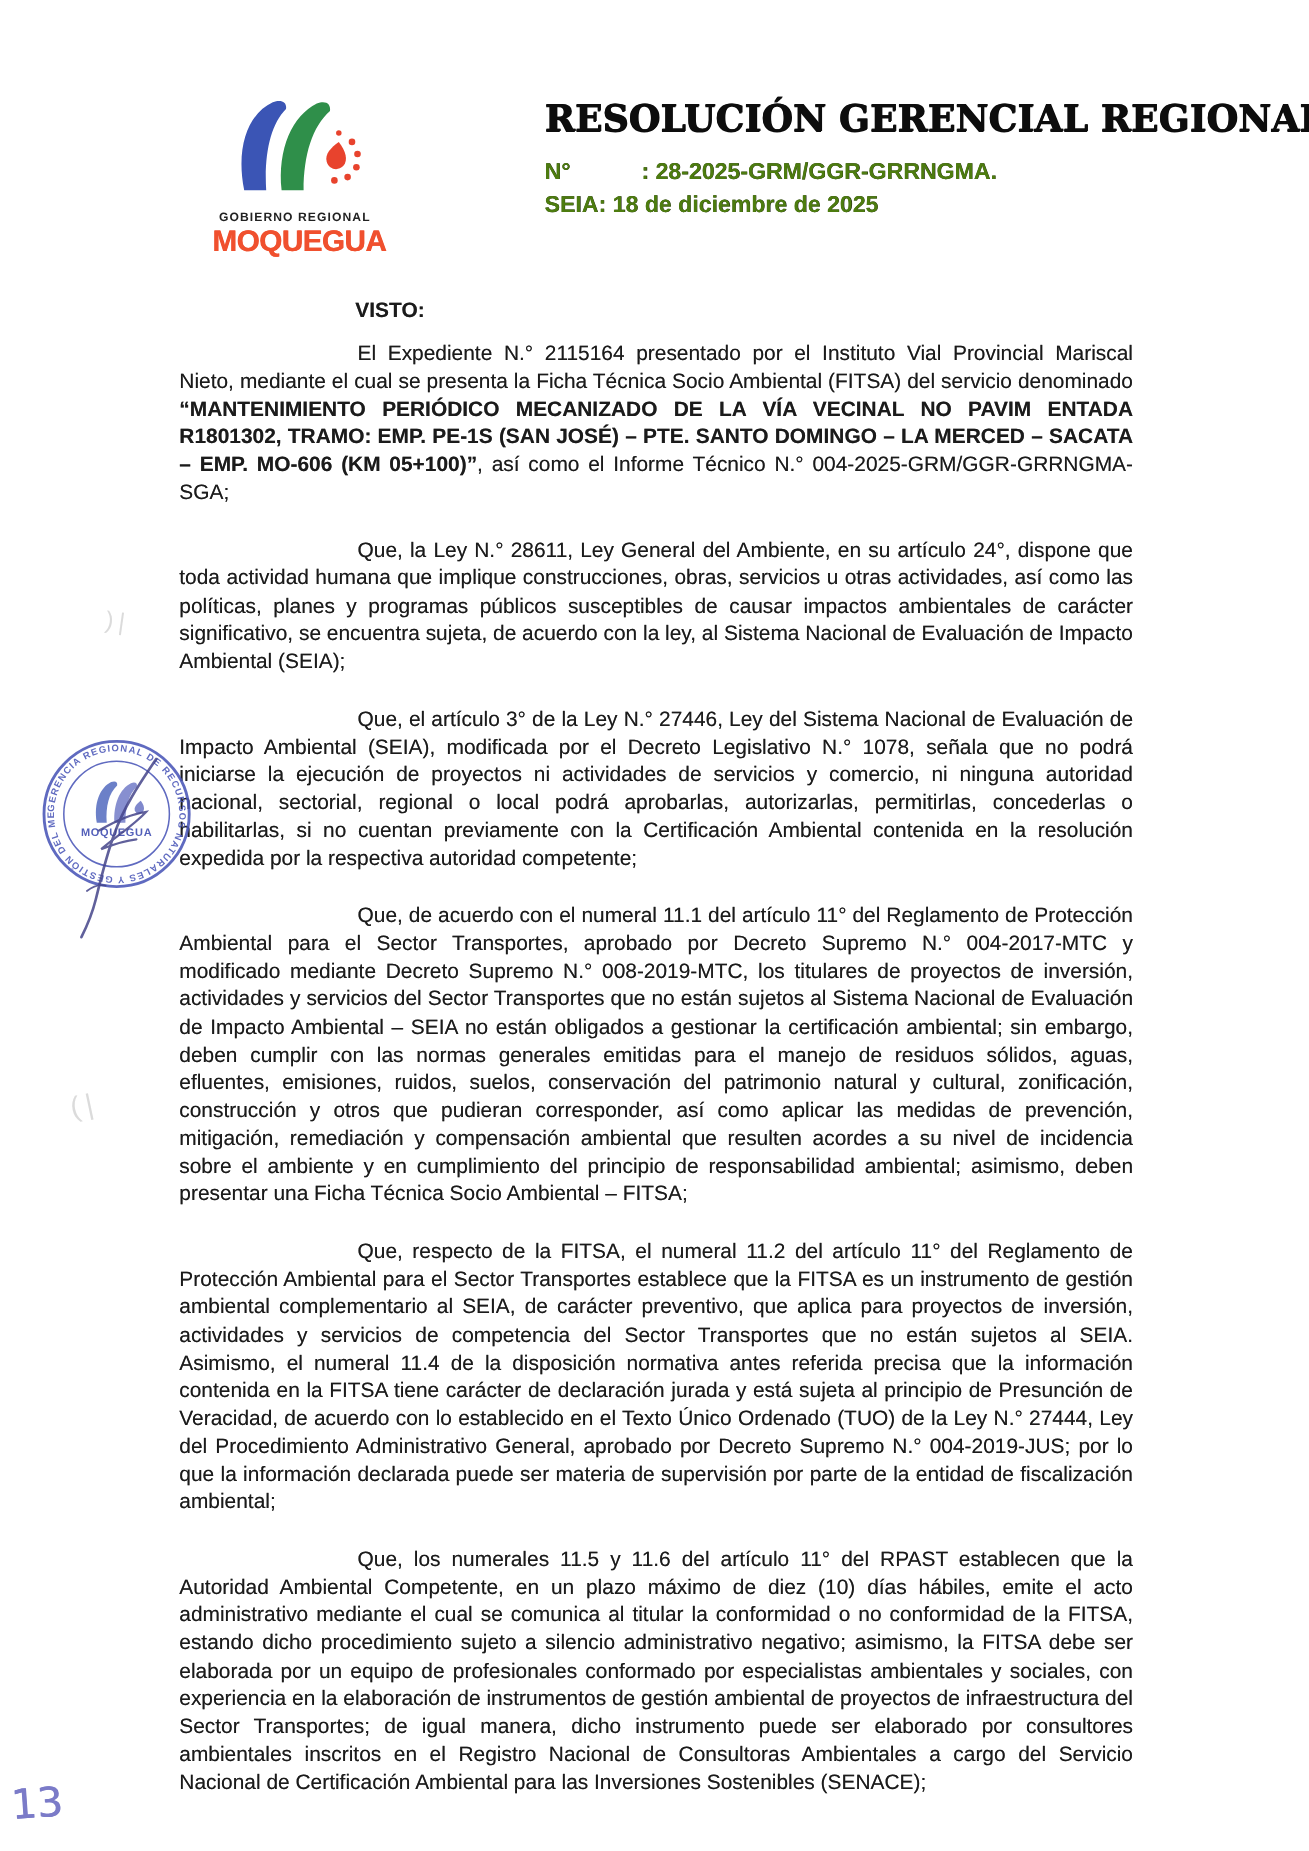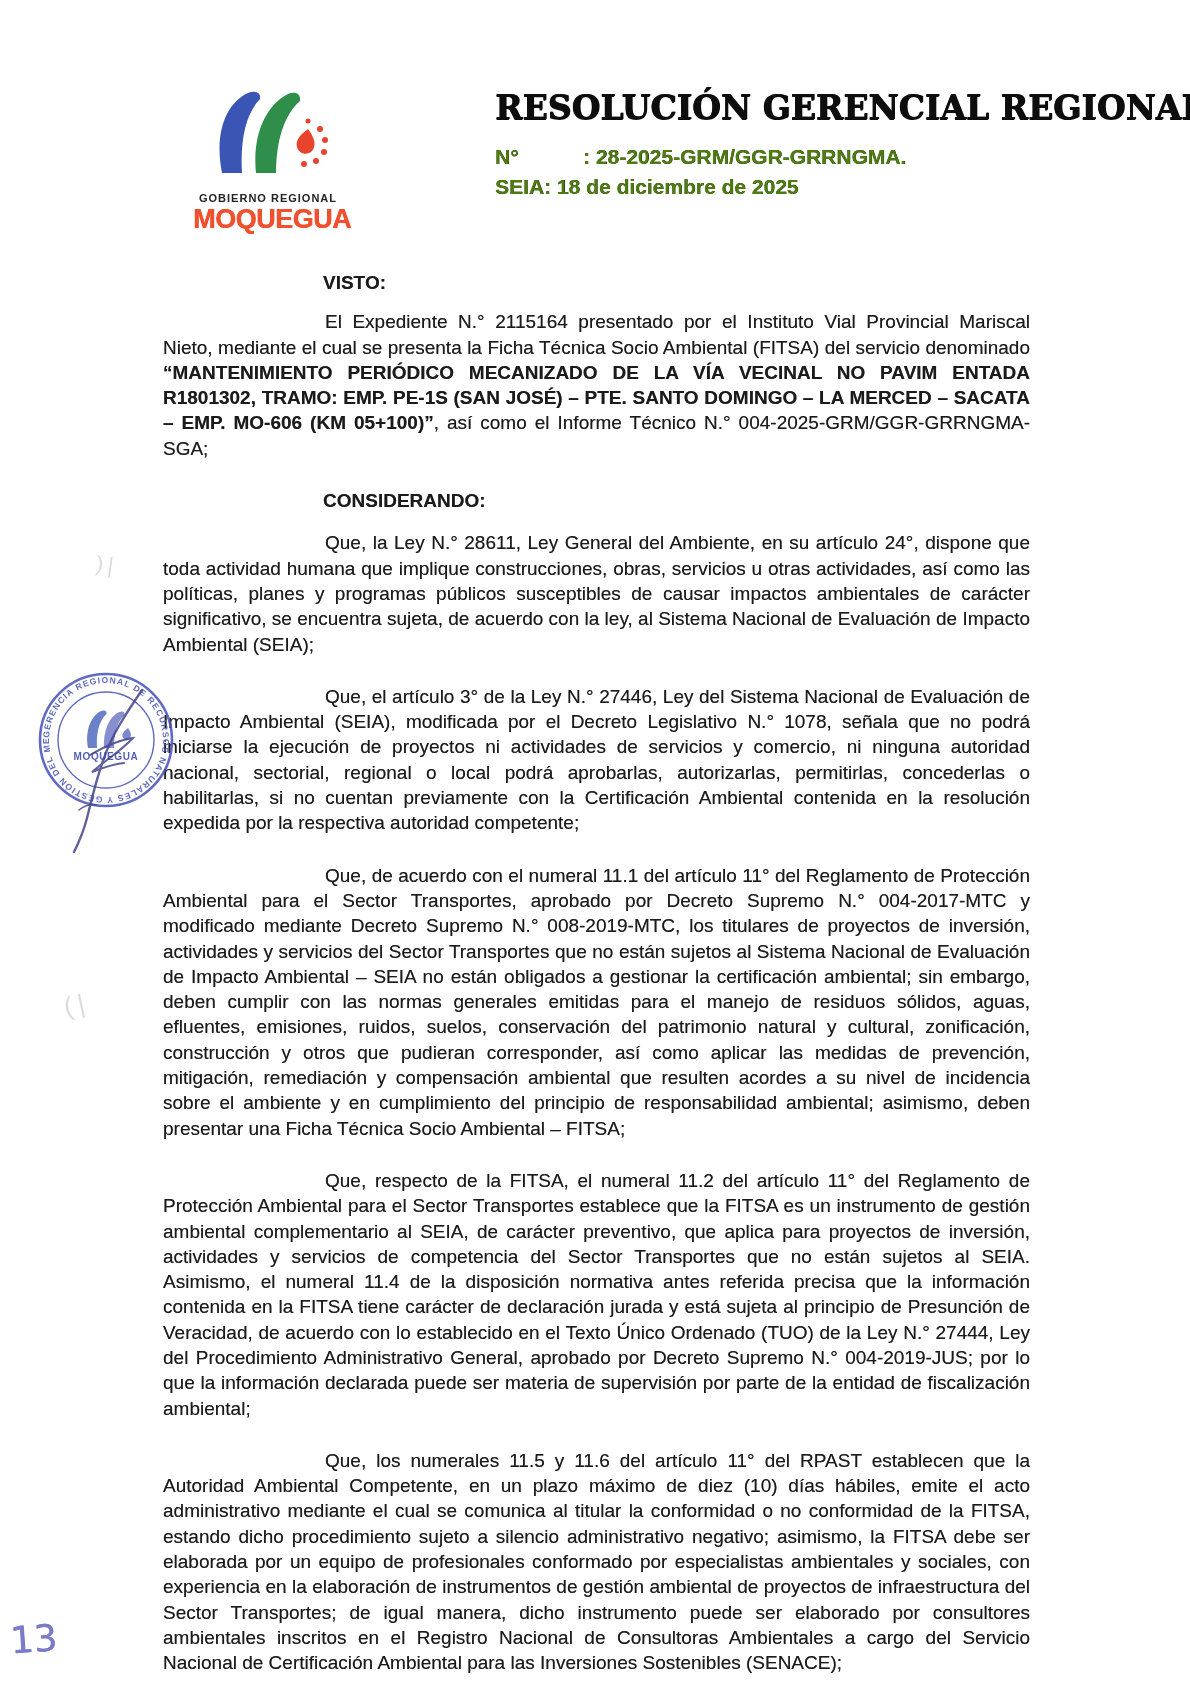--- a/index.html
+++ b/index.html
@@ -104,21 +104,20 @@
       <span>SEIA:</span>
       <span>18 de diciembre de 2025</span>
     </div>
   </div>
 
   <div class="content">
     <p class="heading">VISTO:</p>
 
     <p class="body-p"><span>El Expediente N.° 2115164 presentado por el Instituto Vial Provincial Mariscal Nieto, mediante el cual se presenta la Ficha Técnica Socio Ambiental (FITSA) del servicio denominado </span><span class="bold-seg">“MANTENIMIENTO PERIÓDICO MECANIZADO DE LA VÍA VECINAL NO PAVIM ENTADA R1801302, TRAMO: EMP. PE-1S (SAN JOSÉ) – PTE. SANTO DOMINGO – LA MERCED – SACATA – EMP. MO-606 (KM 05+100)”</span><span>, así como el Informe Técnico N.° 004-2025-GRM/GGR-GRRNGMA-SGA;</span></p>
 
-    <p class="heading second">CONSIDERANDO:</p>
 
     <p class="body-p">Que, la Ley N.° 28611, Ley General del Ambiente, en su artículo 24°, dispone que toda actividad humana que implique construcciones, obras, servicios u otras actividades, así como las políticas, planes y programas públicos susceptibles de causar impactos ambientales de carácter significativo, se encuentra sujeta, de acuerdo con la ley, al Sistema Nacional de Evaluación de Impacto Ambiental (SEIA);</p>
     <p class="body-p">Que, el artículo 3° de la Ley N.° 27446, Ley del Sistema Nacional de Evaluación de Impacto Ambiental (SEIA), modificada por el Decreto Legislativo N.° 1078, señala que no podrá iniciarse la ejecución de proyectos ni actividades de servicios y comercio, ni ninguna autoridad nacional, sectorial, regional o local podrá aprobarlas, autorizarlas, permitirlas, concederlas o habilitarlas, si no cuentan previamente con la Certificación Ambiental contenida en la resolución expedida por la respectiva autoridad competente;</p>
     <p class="body-p">Que, de acuerdo con el numeral 11.1 del artículo 11° del Reglamento de Protección Ambiental para el Sector Transportes, aprobado por Decreto Supremo N.° 004-2017-MTC y modificado mediante Decreto Supremo N.° 008-2019-MTC, los titulares de proyectos de inversión, actividades y servicios del Sector Transportes que no están sujetos al Sistema Nacional de Evaluación de Impacto Ambiental – SEIA no están obligados a gestionar la certificación ambiental; sin embargo, deben cumplir con las normas generales emitidas para el manejo de residuos sólidos, aguas, efluentes, emisiones, ruidos, suelos, conservación del patrimonio natural y cultural, zonificación, construcción y otros que pudieran corresponder, así como aplicar las medidas de prevención, mitigación, remediación y compensación ambiental que resulten acordes a su nivel de incidencia sobre el ambiente y en cumplimiento del principio de responsabilidad ambiental; asimismo, deben presentar una Ficha Técnica Socio Ambiental – FITSA;</p>
     <p class="body-p">Que, respecto de la FITSA, el numeral 11.2 del artículo 11° del Reglamento de Protección Ambiental para el Sector Transportes establece que la FITSA es un instrumento de gestión ambiental complementario al SEIA, de carácter preventivo, que aplica para proyectos de inversión, actividades y servicios de competencia del Sector Transportes que no están sujetos al SEIA. Asimismo, el numeral 11.4 de la disposición normativa antes referida precisa que la información contenida en la FITSA tiene carácter de declaración jurada y está sujeta al principio de Presunción de Veracidad, de acuerdo con lo establecido en el Texto Único Ordenado (TUO) de la Ley N.° 27444, Ley del Procedimiento Administrativo General, aprobado por Decreto Supremo N.° 004-2019-JUS; por lo que la información declarada puede ser materia de supervisión por parte de la entidad de fiscalización ambiental;</p>
     <p class="body-p">Que, los numerales 11.5 y 11.6 del artículo 11° del RPAST establecen que la Autoridad Ambiental Competente, en un plazo máximo de diez (10) días hábiles, emite el acto administrativo mediante el cual se comunica al titular la conformidad o no conformidad de la FITSA, estando dicho procedimiento sujeto a silencio administrativo negativo; asimismo, la FITSA debe ser elaborada por un equipo de profesionales conformado por especialistas ambientales y sociales, con experiencia en la elaboración de instrumentos de gestión ambiental de proyectos de infraestructura del Sector Transportes; de igual manera, dicho instrumento puede ser elaborado por consultores ambientales inscritos en el Registro Nacional de Consultoras Ambientales a cargo del Servicio Nacional de Certificación Ambiental para las Inversiones Sostenibles (SENACE);</p>
   </div>
 
   <div class="seal-wrap">
     <svg width="160" height="220" viewBox="0 0 160 220" aria-hidden="true">

